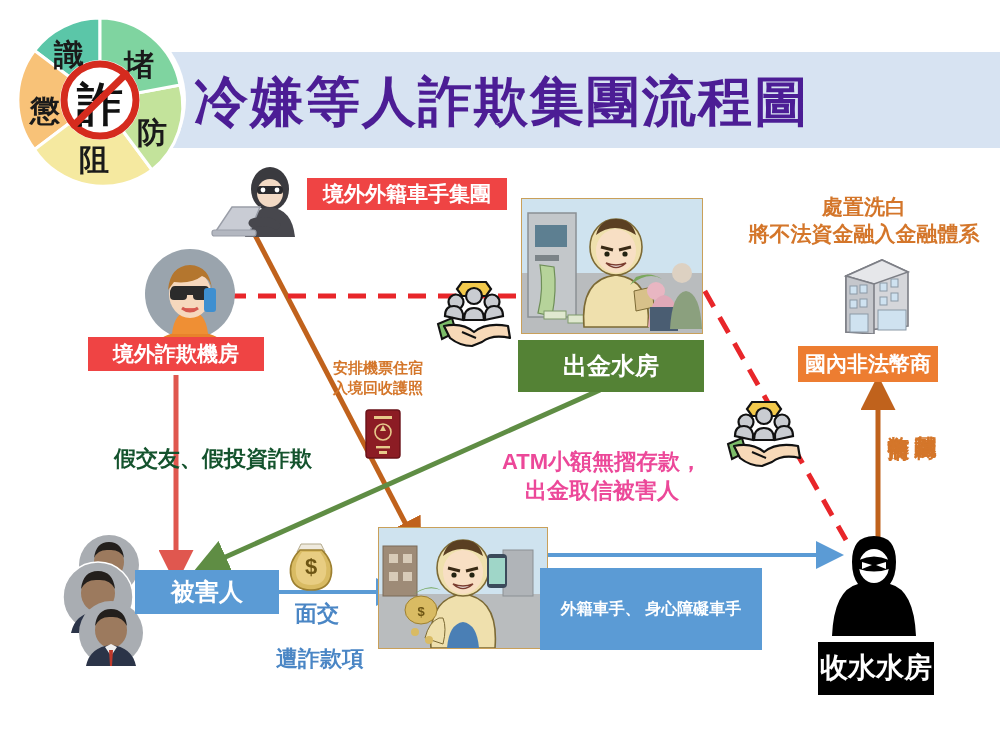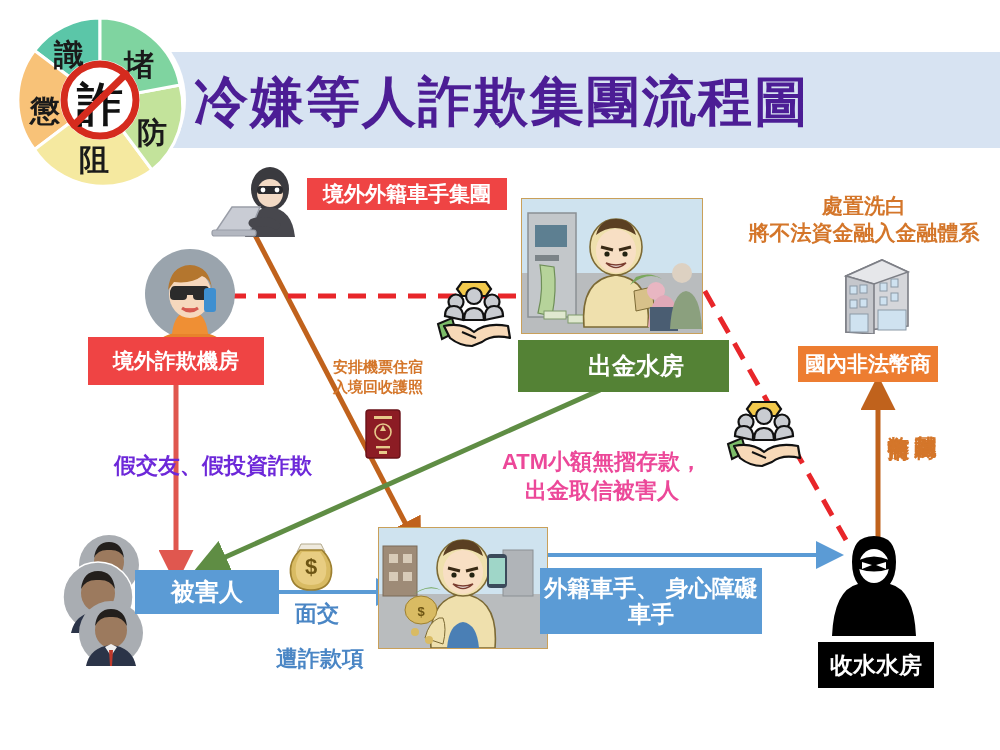--- a/index.html
+++ b/index.html
@@ -37,22 +37,22 @@
     font-weight:bold;color:#ffffff;text-align:center;line-height:1.15;
   }
   .lbl-red{background:#ef4444;}
   .lbl-green{background:#548235;}
   .lbl-orange{background:#ed7d31;}
   .lbl-blue{background:#5b9bd5;}
   .lbl-black{background:#000000;}
 
   
   .txt{position:absolute;font-weight:bold;line-height:1.3;white-space:pre-line;}
-  .t-red{color:#6d28d9;margin-top:7px;}
-  .t-orange{color:#d4762a;font-family:Liberation Serif, serif;}
+  .t-red{color:#14532d;}
+  .t-orange{color:#d4762a;}
   .t-green{color:#ec4899;}
   .t-blue{color:#4a86c5;}
   .t-vert{
     writing-mode:vertical-rl;text-orientation:upright;
     letter-spacing:1px;
   }
 
   
   .pic{position:absolute;overflow:hidden;}
   .pic svg{display:block;}
@@ -153,21 +153,21 @@
       <ellipse cx="46" cy="46" rx="21" ry="24" fill="#f6d8bd"></ellipse>
       <path d="M24 42 Q26 18 46 17 Q66 18 68 42 Q66 30 58 28 Q48 36 30 34 Z" fill="#b4762e"></path>
       <rect x="27" y="38" width="38" height="9" rx="4" fill="#2b2b2b"></rect>
       <rect x="26" y="40" width="17" height="12" rx="4" fill="#2b2b2b"></rect>
       <rect x="49" y="40" width="17" height="12" rx="4" fill="#2b2b2b"></rect>
       <path d="M38 60 Q46 66 54 60" stroke="#d4594f" stroke-width="3" fill="#e2675c"></path>
       <rect x="60" y="40" width="12" height="24" rx="3" fill="#3e8fd0"></rect>
     </svg>
   </div>
 
-  <div class="lbl lbl-red" style="left:88px;top:337px;width:176px;height:48px;font-size:21px;">
+  <div class="lbl lbl-red" style="left:88px;top:337px;width:176px;height:34px;font-size:21px;">
     <span>境外詐欺機房</span>
   </div>
 
   <div class="pic" style="left:432px;top:276px;width:84px;height:76px;">
     <svg width="84" height="76" viewBox="0 0 84 76">
       <path d="M30 6 h24 l5 7 -5 7 h-24 l-5 -7 Z" fill="#f2c94c" stroke="#111" stroke-width="2.2"></path>
       <circle cx="42" cy="20" r="8" fill="#c9ccd1" stroke="#111" stroke-width="2.2"></circle>
       <circle cx="24" cy="26" r="7.5" fill="#c9ccd1" stroke="#111" stroke-width="2.2"></circle>
       <circle cx="60" cy="26" r="7.5" fill="#c9ccd1" stroke="#111" stroke-width="2.2"></circle>
       <path d="M32 44 Q32 32 42 32 Q52 32 52 44 Z" fill="#c9ccd1" stroke="#111" stroke-width="2.2"></path>
@@ -201,21 +201,21 @@
       <path d="M114 112 l18 -4 -2 -20 -18 4 Z" fill="#d8c18a" stroke="#7c6a35"></path>
       <path d="M108 86 q18 -14 32 -6 q-12 -8 -26 -2Z" fill="#7aa85e"></path>
       <circle cx="134" cy="92" r="9" fill="#e8b6c2"></circle>
       <path d="M126 128 q2 -30 16 -32 q14 2 16 32Z" fill="#e0a9b8"></path>
       <rect x="128" y="108" width="28" height="24" fill="#4a5d72"></rect>
       <circle cx="160" cy="74" r="10" fill="#ddd1c2"></circle>
       <path d="M148 130 q2 -36 16 -38 q14 2 16 38Z" fill="#8ba07e"></path>
     </svg>
   </div>
 
-  <div class="lbl lbl-green" style="left:518px;top:340px;width:186px;height:52px;font-size:24px;padding-left:25px;">
+  <div class="lbl lbl-green" style="left:518px;top:340px;width:186px;height:52px;font-size:24px;">
     <span>出金水房</span>
   </div>
 
   <div class="txt t-orange" style="left:333px;top:358px;width:170px;font-size:15px;text-align:left;">安排機票住宿
 入境回收護照</div>
 
   <div class="pic" style="left:364px;top:408px;width:38px;height:52px;">
     <svg width="38" height="52" viewBox="0 0 38 52">
       <rect x="2" y="2" width="34" height="48" rx="3" fill="#8c1c24" stroke="#6a1219" stroke-width="1.4"></rect>
       <rect x="10" y="8" width="18" height="3" fill="#e7c98a"></rect>
@@ -342,32 +342,32 @@
       <rect x="110" y="30" width="16" height="26" fill="#9fd6c8"></rect>
       <path d="M68 120 q2 -24 16 -26 q14 2 16 26Z" fill="#4a7fb5"></path>
       <circle cx="36" cy="104" r="4" fill="#d9bb63"></circle>
       <circle cx="50" cy="112" r="4" fill="#d9bb63"></circle>
     </svg>
   </div>
 
   <div class="txt t-blue" style="left:250px;top:645px;width:140px;font-size:22px;text-align:center;">遭詐款項</div>
   <div class="txt t-blue" style="left:262px;top:600px;width:110px;font-size:22px;text-align:center;">面交</div>
 
-  <div class="lbl lbl-blue" style="left:540px;top:568px;width:222px;height:66px;font-size:23px;">
+  <div class="lbl lbl-blue" style="left:540px;top:568px;width:222px;height:82px;font-size:16px;">
     <span>外籍車手、
 身心障礙車手</span>
   </div>
 
   <div class="pic" style="left:828px;top:532px;width:92px;height:108px;">
     <svg width="92" height="108" viewBox="0 0 92 108">
       <path d="M46 4 q-22 0 -22 26 q0 14 6 22 q-24 6 -26 52 l84 0 q-2 -46 -26 -52 q6 -8 6 -22 q0 -26 -22 -26Z" fill="#000"></path>
       <ellipse cx="46" cy="34" rx="15" ry="17" fill="#fff"></ellipse>
       <path d="M31 28 q15 -7 30 0 l0 9 q-15 5 -30 0Z" fill="#000"></path>
       <path d="M34 30 l10 3 l-10 4Z" fill="#fff"></path>
       <path d="M58 30 l-10 3 l10 4Z" fill="#fff"></path>
     </svg>
   </div>
 
-  <div class="lbl lbl-black" style="left:818px;top:642px;width:116px;height:46px;font-size:23px;">
+  <div class="lbl lbl-black" style="left:818px;top:642px;width:116px;height:53px;font-size:28px;">
     <span>收水水房</span>
   </div>
 
 </div>
 
 </body></html>

